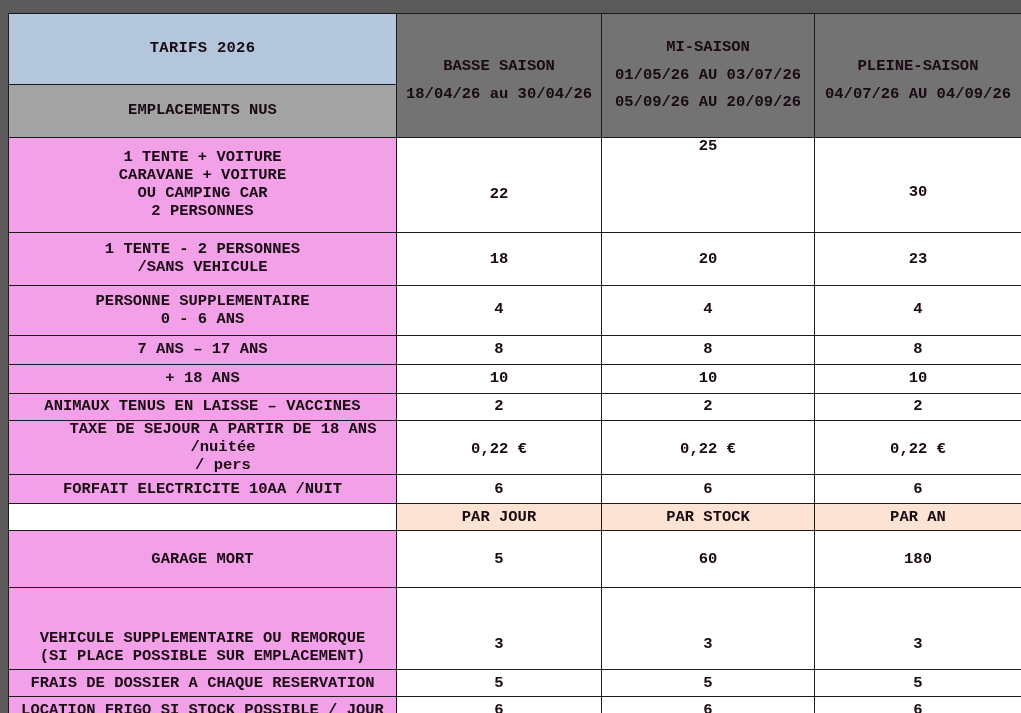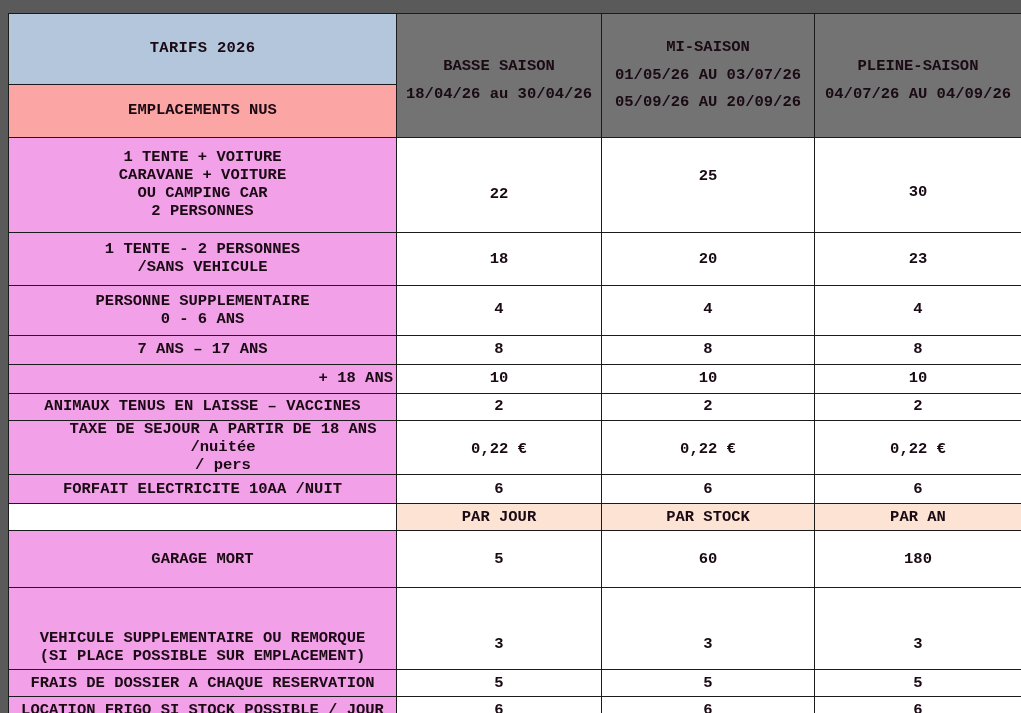--- a/index.html
+++ b/index.html
@@ -50,21 +50,21 @@
   
   .title-cell {
     background: #b3c6db;
     text-align: center;
     color: #e8202a;
     font-size: 25px;
     font-weight: bold;
     letter-spacing: 0.3px;
   }
   .subtitle-cell {
-    background: #fca5a5;
+    background: #a3a3a3;
     text-align: center;
     color: #27aae1;
     font-size: 17px;
     font-weight: bold;
     vertical-align: bottom;
     padding-bottom: 4px;
   }
   .head-cell {
     background: #737373;
     text-align: center;
@@ -141,21 +141,21 @@
       </tr>
 
       <tr>
         <td class="label-cell" style="height:94px;">
           <span class="ll">1 TENTE + VOITURE</span>
           <span class="ll">CARAVANE + VOITURE</span>
           <span class="ll">OU CAMPING CAR</span>
           <span class="ll">2 PERSONNES</span>
         </td>
         <td class="value-cell" style="vertical-align:top;padding-top:48px;">22</td>
-        <td class="value-cell" style="vertical-align:top;padding-top:30px;">25</td>
+        <td class="value-cell" style="vertical-align:top;">25</td>
         <td class="value-cell" style="vertical-align:top;padding-top:46px;">30</td>
       </tr>
 
       <tr>
         <td class="label-cell" style="height:52px;">
           <span class="ll">1 TENTE - 2 PERSONNES</span>
           <span class="ll">/SANS VEHICULE</span>
         </td>
         <td class="value-cell bottomed">18</td>
         <td class="value-cell bottomed">20</td>
@@ -175,21 +175,21 @@
       <tr>
         <td class="label-cell" style="height:28px;">
           <span class="ll">7 ANS – 17 ANS</span>
         </td>
         <td class="value-cell">8</td>
         <td class="value-cell">8</td>
         <td class="value-cell">8</td>
       </tr>
 
       <tr>
-        <td class="label-cell" style="height:28px;text-align:right;">
+        <td class="label-cell" style="height:28px;">
           <span class="ll">+ 18 ANS</span>
         </td>
         <td class="value-cell">10</td>
         <td class="value-cell">10</td>
         <td class="value-cell">10</td>
       </tr>
 
       <tr>
         <td class="label-cell" style="height:26px;">
           <span class="ll">ANIMAUX TENUS EN LAISSE – VACCINES</span>

